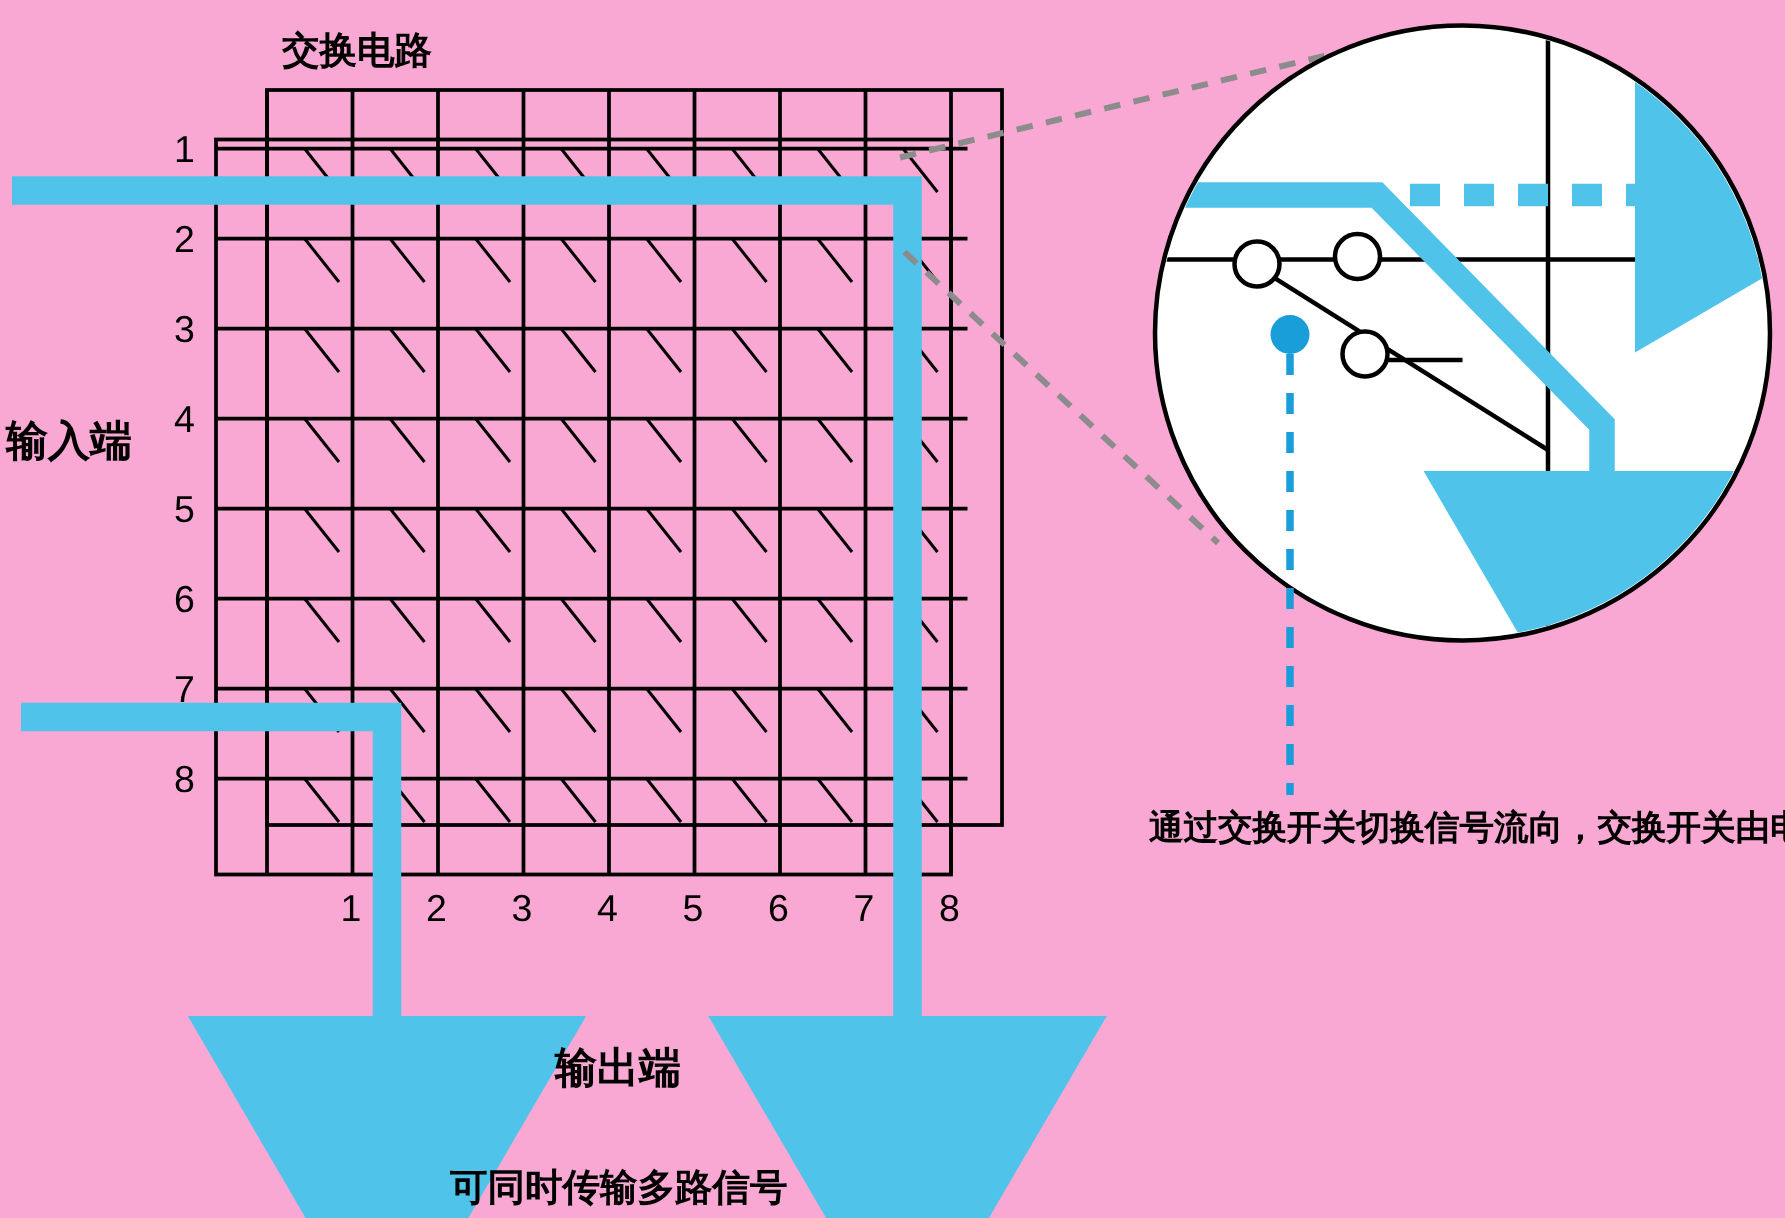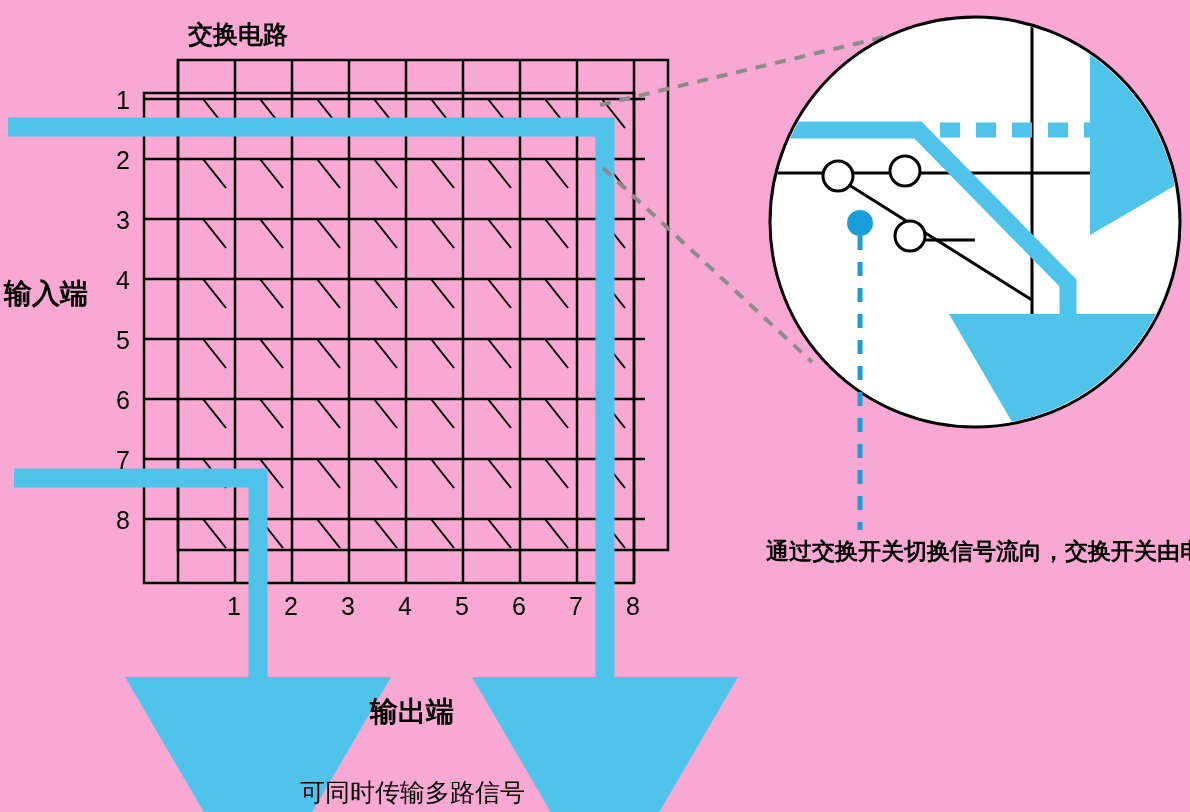--- a/index.html
+++ b/index.html
@@ -41,21 +41,21 @@
   .lbl-num {
     font-size: 25px;
     text-align: center;
   }
   .lbl-note {
     font-size: 23px;
     font-weight: bold;
   }
   .lbl-caption {
     font-size: 25px;
-    font-weight: normal;
+    font-weight: bold;
   }
 </style>
 </head>
 <body>
 
 <div id="stage">
 
   <svg id="diagram-svg" viewBox="0 0 1190 812">
     <defs>
       <marker id="arrowblue" markerWidth="14" markerHeight="14" refX="2" refY="7" orient="auto" markerUnits="strokeWidth">

